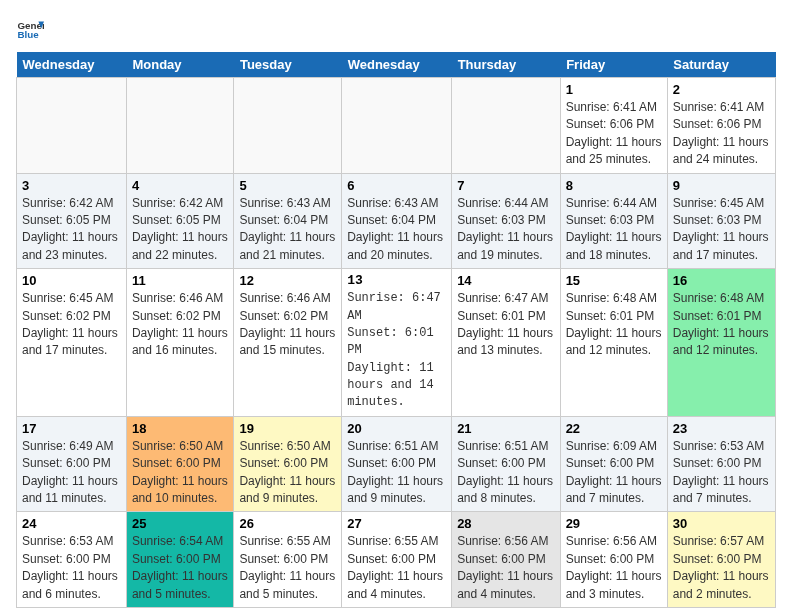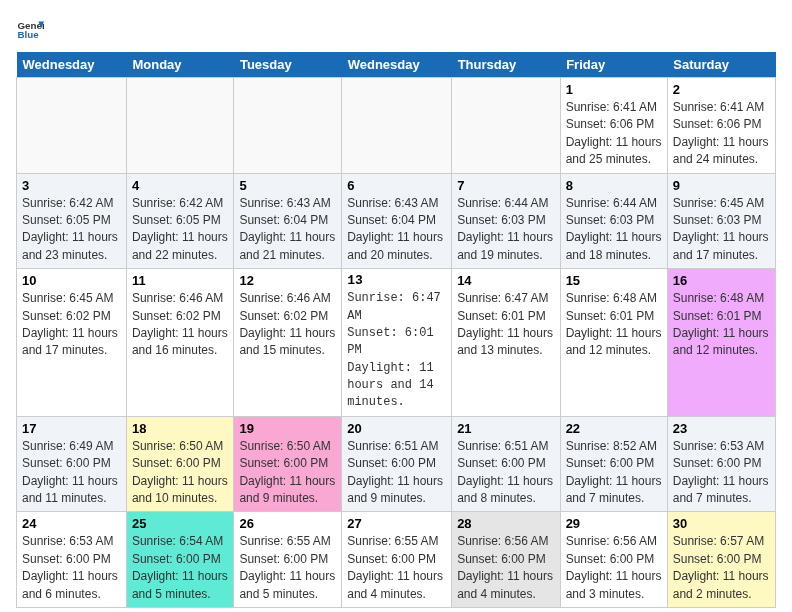--- a/index.html
+++ b/index.html
@@ -205,79 +205,79 @@
           <div class="cell-info" style="white-space: pre-line;">Sunrise: 6:47 AM
 Sunset: 6:01 PM
 Daylight: 11 hours and 13 minutes.</div>
         </td>
         <td style="background-color: rgb(255, 255, 255); margin-top: 44px;">
           <span class="day-num">15</span>
           <div class="cell-info" style="white-space: pre-line;">Sunrise: 6:48 AM
 Sunset: 6:01 PM
 Daylight: 11 hours and 12 minutes.</div>
         </td>
-        <td style="background-color: #f0abfc;">
+        <td style="background-color: #86efac;">
           <span class="day-num">16</span>
           <div class="cell-info" style="white-space: pre-line;">Sunrise: 6:48 AM
 Sunset: 6:01 PM
 Daylight: 11 hours and 12 minutes.</div>
         </td>
       </tr>
       <tr>
         <td style="background-color: rgb(240, 244, 248);">
           <span class="day-num">17</span>
           <div class="cell-info" style="white-space: pre-line;">Sunrise: 6:49 AM
 Sunset: 6:00 PM
 Daylight: 11 hours and 11 minutes.</div>
         </td>
-        <td style="background-color: #fef9c3;">
+        <td style="background-color: #fdba74;">
           <span class="day-num">18</span>
           <div class="cell-info" style="white-space: pre-line;">Sunrise: 6:50 AM
 Sunset: 6:00 PM
 Daylight: 11 hours and 10 minutes.</div>
         </td>
-        <td style="background-color: #f9a8d4;">
+        <td style="background-color: #fef9c3;">
           <span class="day-num">19</span>
           <div class="cell-info" style="white-space: pre-line;">Sunrise: 6:50 AM
 Sunset: 6:00 PM
 Daylight: 11 hours and 9 minutes.</div>
         </td>
         <td style="background-color: rgb(240, 244, 248);">
           <span class="day-num">20</span>
           <div class="cell-info" style="white-space: pre-line;">Sunrise: 6:51 AM
 Sunset: 6:00 PM
 Daylight: 11 hours and 9 minutes.</div>
         </td>
         <td style="background-color: rgb(240, 244, 248);">
           <span class="day-num">21</span>
           <div class="cell-info" style="white-space: pre-line;">Sunrise: 6:51 AM
 Sunset: 6:00 PM
 Daylight: 11 hours and 8 minutes.</div>
         </td>
         <td style="background-color: rgb(240, 244, 248);">
           <span class="day-num">22</span>
-          <div class="cell-info" style="white-space: pre-line;">Sunrise: 8:52 AM
+          <div class="cell-info" style="white-space: pre-line;">Sunrise: 6:09 AM
 Sunset: 6:00 PM
 Daylight: 11 hours and 7 minutes.</div>
         </td>
         <td style="background-color: rgb(240, 244, 248);">
           <span class="day-num">23</span>
           <div class="cell-info" style="white-space: pre-line;">Sunrise: 6:53 AM
 Sunset: 6:00 PM
 Daylight: 11 hours and 7 minutes.</div>
         </td>
       </tr>
       <tr>
         <td style="background-color: rgb(255, 255, 255);">
           <span class="day-num">24</span>
           <div class="cell-info" style="white-space: pre-line;">Sunrise: 6:53 AM
 Sunset: 6:00 PM
 Daylight: 11 hours and 6 minutes.</div>
         </td>
-        <td style="background-color: #5eead4; margin-left: 20px;">
+        <td style="background-color: #14b8a6; margin-left: 20px;">
           <span class="day-num">25</span>
           <div class="cell-info" style="white-space: pre-line;">Sunrise: 6:54 AM
 Sunset: 6:00 PM
 Daylight: 11 hours and 5 minutes.</div>
         </td>
         <td style="background-color: rgb(255, 255, 255);">
           <span class="day-num">26</span>
           <div class="cell-info" style="white-space: pre-line;">Sunrise: 6:55 AM
 Sunset: 6:00 PM
 Daylight: 11 hours and 5 minutes.</div>

